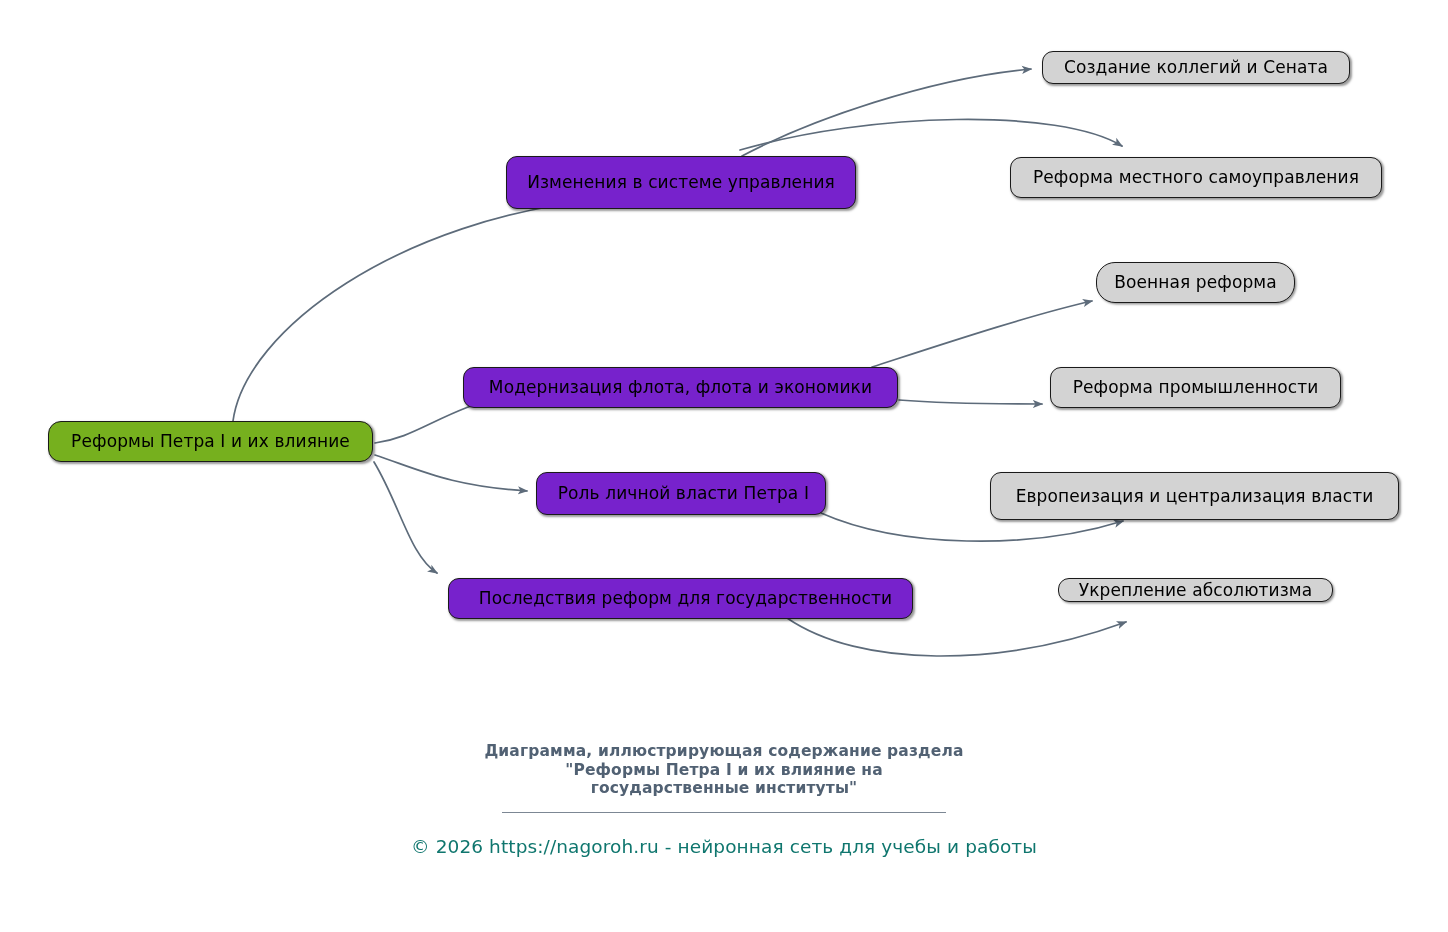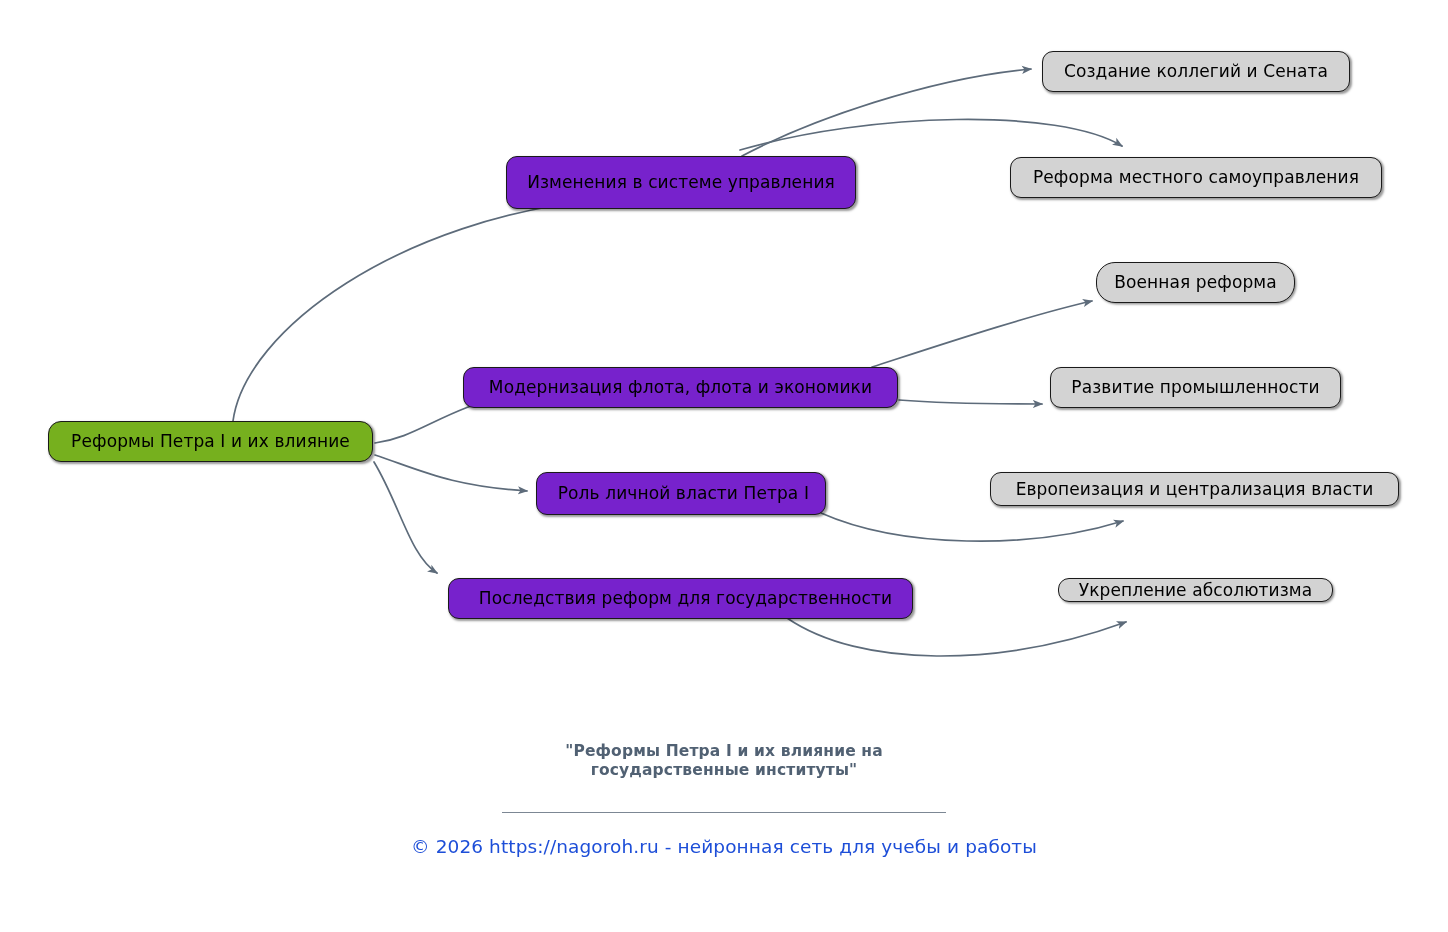--- a/index.html
+++ b/index.html
@@ -75,21 +75,21 @@
     width: 444px;
     height: 1px;
     background: #7c8794;
   }
   .footer {
     position: absolute;
     left: 0;
     top: 835px;
     width: 1448px;
     text-align: center;
-    color: #1d4ed8;
+    color: #0f766e;
     font-size: 18.5px;
     line-height: 24px;
     letter-spacing: 0.1px;
   }
 </style>
 </head>
 <body>
 
 <div id="canvas">
 
@@ -122,41 +122,42 @@
       </div>
       <div class="node branch" style="left: 463px; top: 367px; width: 435px; height: 41px; background: rgb(119, 34, 204);">
         <span>Модернизация флота, флота и экономики</span>
       </div>
       <div class="node branch" style="left: 536px; top: 472px; width: 290px; height: 43px; background: rgb(119, 34, 204); justify-content: flex-end;">
         <span>Роль личной власти Петра I</span>
       </div>
       <div class="node branch" style="left: 448px; top: 578px; width: 465px; height: 41px; background: rgb(119, 34, 204); padding-left: 26px;">
         <span>Последствия реформ для государственности</span>
       </div>
-      <div class="node leaf" style="left: 1042px; top: 51px; width: 308px; height: 41px; background: rgb(211, 211, 211);">
+      <div class="node leaf" style="left: 1042px; top: 51px; width: 308px; height: 33px; background: rgb(211, 211, 211);">
         <span>Создание коллегий и Сената</span>
       </div>
       <div class="node leaf" style="left: 1010px; top: 157px; width: 372px; height: 41px; background: rgb(211, 211, 211);">
         <span>Реформа местного самоуправления</span>
       </div>
       <div class="node leaf" style="left: 1096px; top: 262px; width: 199px; height: 41px; background: rgb(211, 211, 211); border-radius: 19px;">
         <span>Военная реформа</span>
       </div>
       <div class="node leaf" style="left: 1050px; top: 367px; width: 291px; height: 41px; background: rgb(211, 211, 211);">
-        <span>Развитие промышленности</span>
+        <span>Реформа промышленности</span>
       </div>
-      <div class="node leaf" style="left: 990px; top: 472px; width: 409px; height: 34px; background: rgb(211, 211, 211);">
+      <div class="node leaf" style="left: 990px; top: 472px; width: 409px; height: 48px; background: rgb(211, 211, 211);">
         <span>Европеизация и централизация власти</span>
       </div>
       <div class="node leaf" style="left: 1058px; top: 578px; width: 275px; height: 24px; background: rgb(211, 211, 211);">
         <span>Укрепление абсолютизма</span>
       </div>
     </div>
 
   <div class="caption">
+    <span class="caption-line">Диаграмма, иллюстрирующая содержание раздела</span>
     <span class="caption-line">"Реформы Петра I и их влияние на</span>
     <span class="caption-line">государственные институты"</span>
   </div>
 
   <div class="divider"></div>
 
   <div class="footer">© 2026 https://nagoroh.ru - нейронная сеть для учебы и работы</div>
 
 </div>
 

